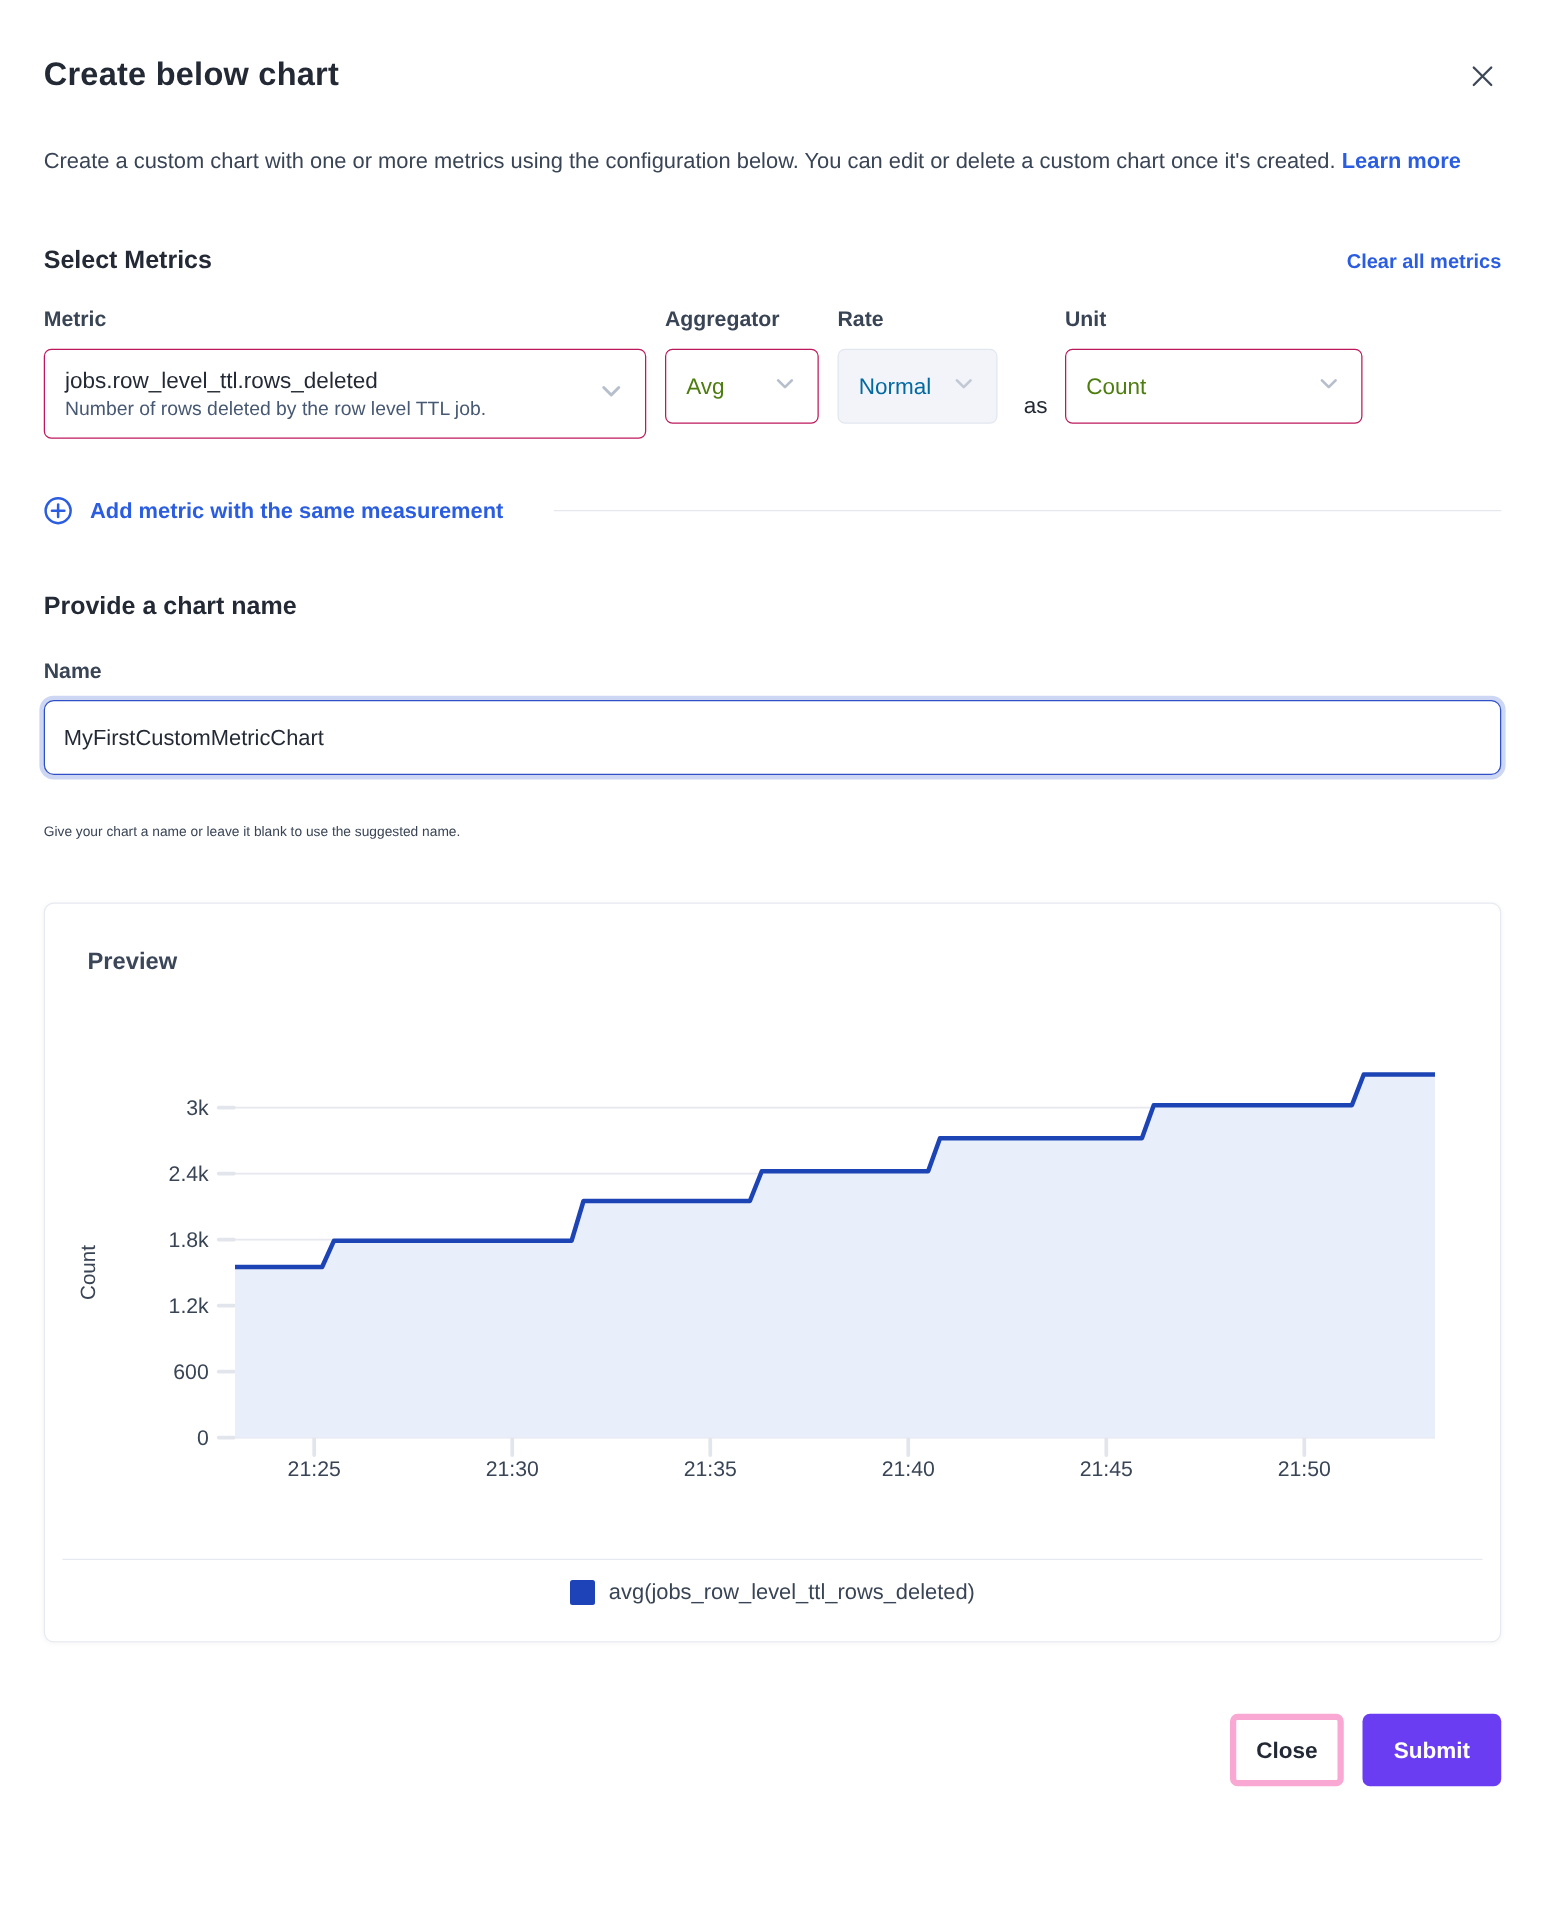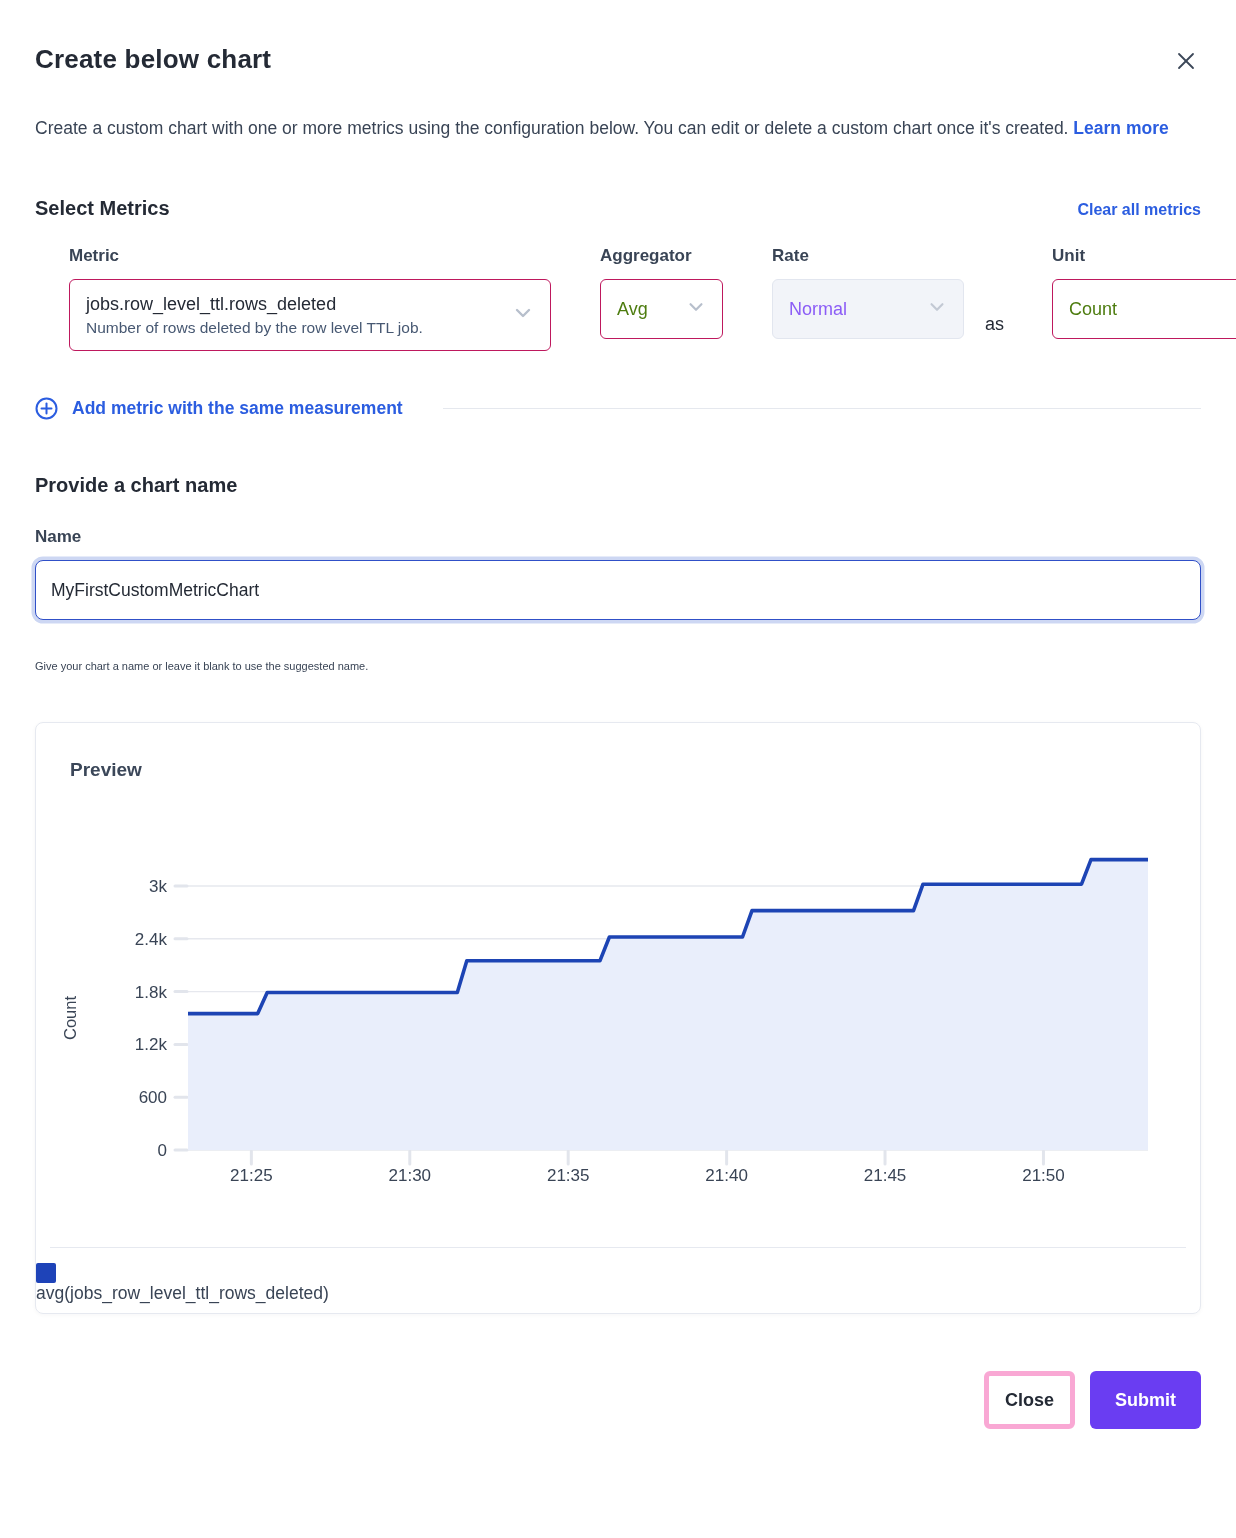--- a/index.html
+++ b/index.html
@@ -11,32 +11,32 @@
   .title { font-size:26px; font-weight:700; color:#242a35; letter-spacing:.2px; margin:0; }
   .close-btn { background:none; border:none; padding:4px; cursor:pointer; margin-top:2px; }
 
   .desc { margin-top:30px; font-size:17.5px; line-height:38px; color:#394455; max-width:1150px; }
   .link { color:#2b5de0; font-weight:700; text-decoration:none; cursor:pointer; }
 
   .section-head { margin-top:50px; display:flex; justify-content:space-between; align-items:baseline; }
   .h2 { font-size:20px; font-weight:700; color:#242a35; margin:0; }
 
   .metrics-row { display:flex; margin-top:26px; align-items:flex-start; }
-  .col { display:flex; flex-direction:column;margin-left:34px; }
+  .col { display:flex; flex-direction:column; }
   .col-label { font-size:17px; font-weight:700; color:#394455; margin-bottom:13px; }
 
   .select { border:1px solid #be185d; border-radius:6px; background:#fff; display:flex;
             align-items:center; justify-content:space-between; padding:0 16px; cursor:pointer; }
   .metric-select { width:482px; height:72px; }
   .metric-texts { display:flex; flex-direction:column; }
   .metric-value { font-size:18px; color:#242a35; }
   .metric-desc { font-size:15.5px; color:#475872; margin-top:4px; }
   .sel-sm { height:60px; font-size:18px; color:#4d7c0f; }
   .sel-agg { width:123px; margin-left:15px; }
-  .sel-rate { width:192px; margin-left:15px; background:#f2f4f9; border-color:#e2e6ef; color:#8b5cf6; cursor:default; }
+  .sel-rate { width:128px; margin-left:15px; background:#f2f4f9; border-color:#e2e6ef; color:#0369a1; cursor:default; }
   .sel-unit { width:238px; }
   .as-label { font-size:18px; color:#242a35; align-self:flex-end; margin:0 14px 16px 21px; }
 
   .add-row { display:flex; align-items:center; margin-top:46px; }
   .add-link { display:flex; align-items:center; gap:14px; font-size:17.5px; font-weight:700;
               color:#2b5de0; background:none; border:none; padding:0; cursor:pointer;
               font-family:"Liberation Sans",sans-serif; }
   .add-divider { flex:1; height:1px; background:#e5e8ee; margin-left:40px; }
 
   .name-heading { margin-top:54px; }
@@ -45,21 +45,21 @@
                 box-shadow:0 0 0 3.5px #cdd7f3; padding:0 15px; font-size:17.5px; color:#242a35;
                 outline:none; font-family:"Liberation Sans",sans-serif; }
   .helper { margin-top:40px; font-size:11px; color:#394455; }
 
   .preview-card { margin-top:50px; height:592px; border:1px solid #e6e9f0; border-radius:8px;
                   position:relative; box-shadow:0 1px 4px rgba(20,30,60,.04); }
   .preview-title { position:absolute; left:34px; top:36px; font-size:19px; font-weight:700; color:#3b4759; }
   .chart-svg { position:absolute; left:0; top:100px; }
   .card-divider { position:absolute; left:14px; right:14px; top:524px; height:1px; background:#e6e9f0; }
   .legend { position:absolute; top:540px; left:0; right:0; display:flex; justify-content:center;
-            align-items:flex-start; font-size:17.5px; color:#394455;flex-direction:column; }
+            align-items:flex-end; gap:11px; font-size:17.5px; color:#394455; }
   .legend-swatch { width:20px; height:20px; border-radius:2px; background:#1e43b8; }
 
   .footer { margin-top:57px; display:flex; justify-content:flex-end; gap:15px; }
   .btn { height:58px; border-radius:6px; font-size:18px; font-weight:700; cursor:pointer;
          font-family:"Liberation Sans",sans-serif; }
   .btn-close { width:91px; background:#fff; border:5px solid #f9a8d4; color:#242a35; }
   .btn-submit { width:111px; background:#6a3df2; border:none; color:#fff; }
 </style>
 </head>
 <body>

